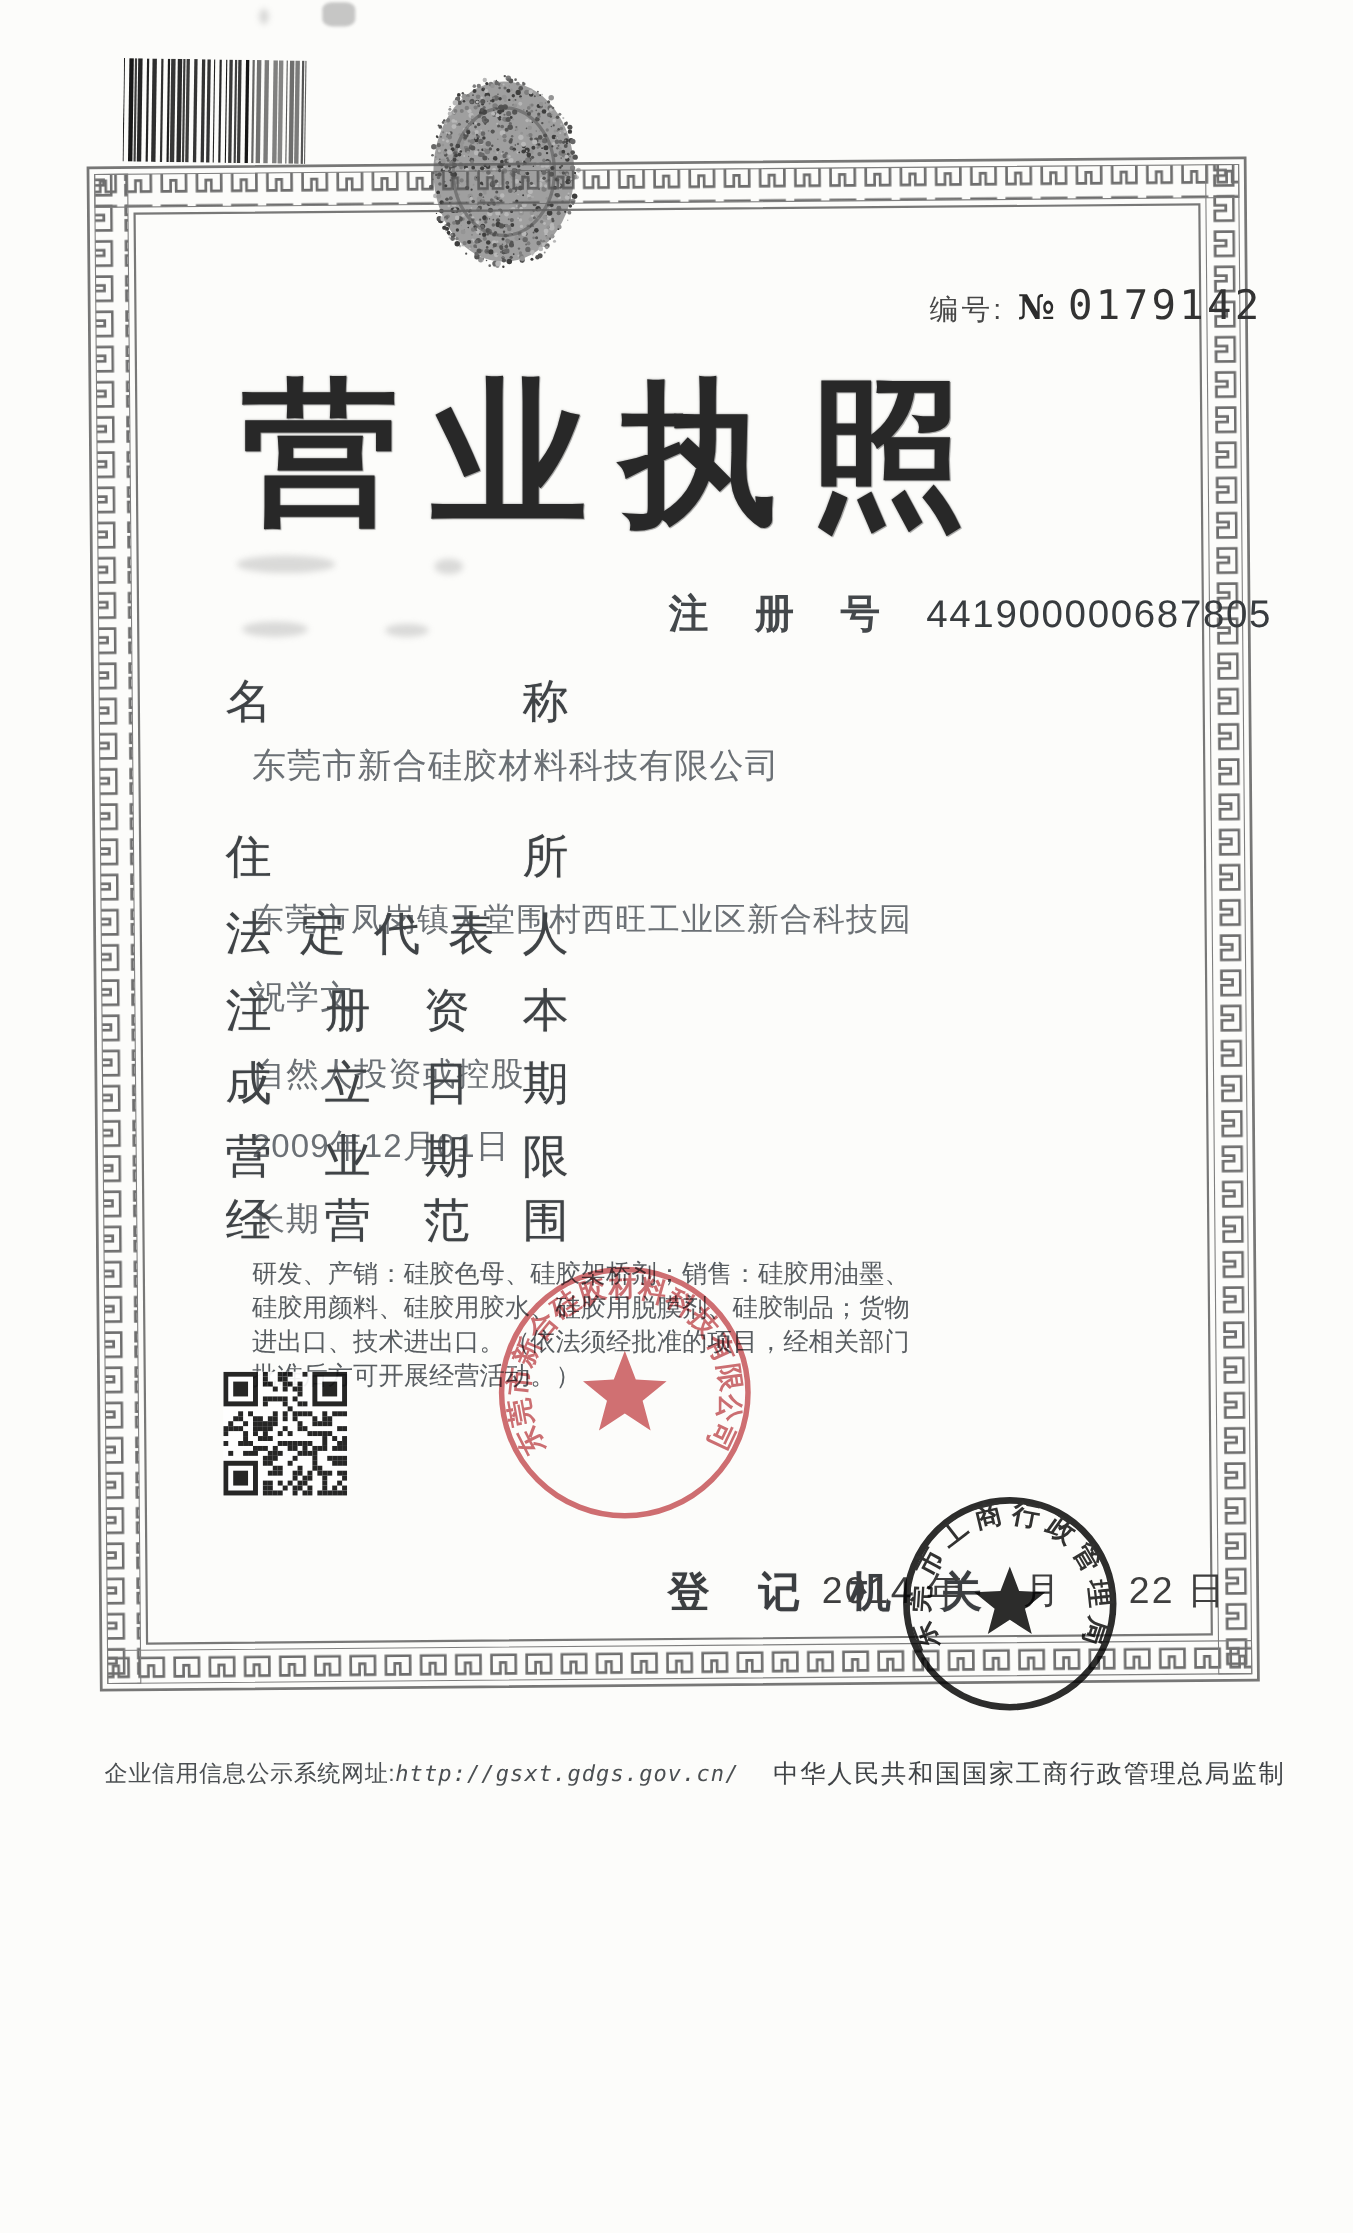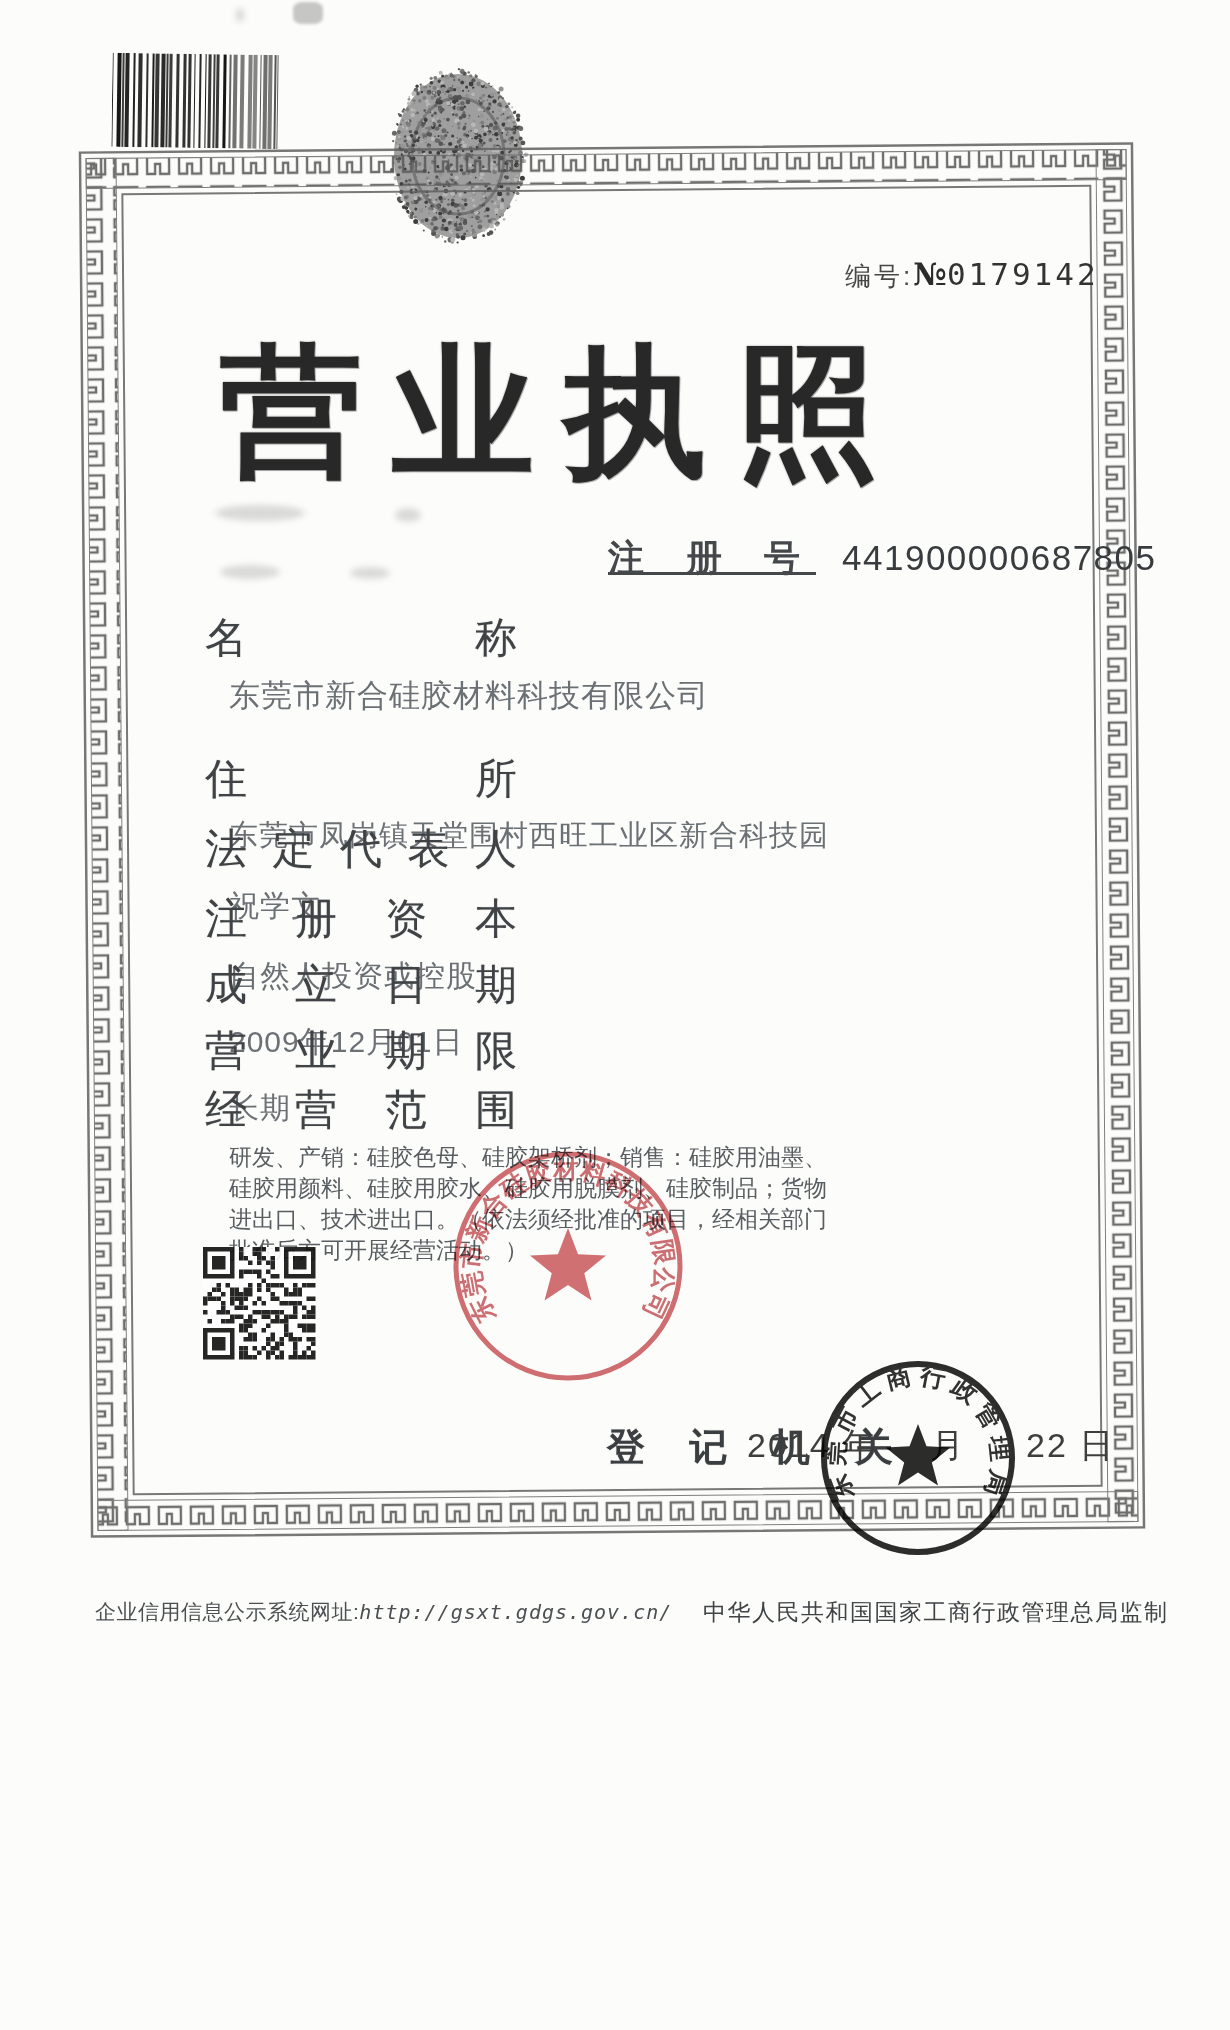--- a/index.html
+++ b/index.html
@@ -8,35 +8,35 @@
     background:#fcfcfa;
     font-family:"Liberation Sans", sans-serif;
     color:#444;
   }
   
   .barcode{position:absolute;left:112px;top:54px;width:172px;height:94px;transform:rotate(.8deg);}
   .emblem{position:absolute;left:383px;top:56px;width:150px;height:190px;opacity:.92;filter:blur(.3px);}
   
   .frame{position:absolute;left:84px;top:146px;width:1056px;height:1388px;transform:rotate(-0.5deg);transform-origin:center;opacity:.85;}
   
-  .serial{position:absolute;left:845px;top:256px;display:flex;align-items:baseline;color:#3f3f3f;}
+  .serial{position:absolute;left:845px;top:256px;display:flex;align-items:baseline;gap:12px;color:#3f3f3f;}
   .serial .lab{font-size:26px;letter-spacing:3px;color:#474747;}
   .serial .nomark{font-size:31px;font-weight:bold;font-family:"DejaVu Serif",serif;color:#2c2c2c;}
-  .serial .num{font-size:31px;font-family:"DejaVu Sans Mono",monospace;letter-spacing:3px;color:#333;}
+  .serial .num{font-size:37px;font-family:"DejaVu Sans Mono",monospace;letter-spacing:3px;color:#333;}
   
   .title{
     position:absolute;left:220px;top:318px;
     font-size:142px;font-weight:900;letter-spacing:30px;color:#282828;
     text-shadow:0 0 2px rgba(45,45,45,.55), 1px 1px 0 rgba(60,60,60,.35);
     white-space:nowrap;
     text-align:center;
   }
   
   .regno{position:absolute;left:608px;top:534px;display:flex;align-items:baseline;gap:26px;}
-  .regno .lab{font-size:36px;font-weight:600;letter-spacing:16px;color:#44484b;text-decoration:underline;}
+  .regno .lab{font-size:36px;font-weight:600;letter-spacing:16px;color:#44484b;}
   .regno .val{font-size:35px;color:#383c3f;letter-spacing:1.5px;}
   
   .row{position:absolute;left:205px;width:880px;}
   .row .lab{
     display:inline-block;width:312px;vertical-align:top;
     font-size:42px;font-weight:400;color:#3f4346;
     text-align:justify;text-align-last:justify;
     text-shadow:0 0 1px rgba(70,70,70,.4);
   }
   .row .val{

